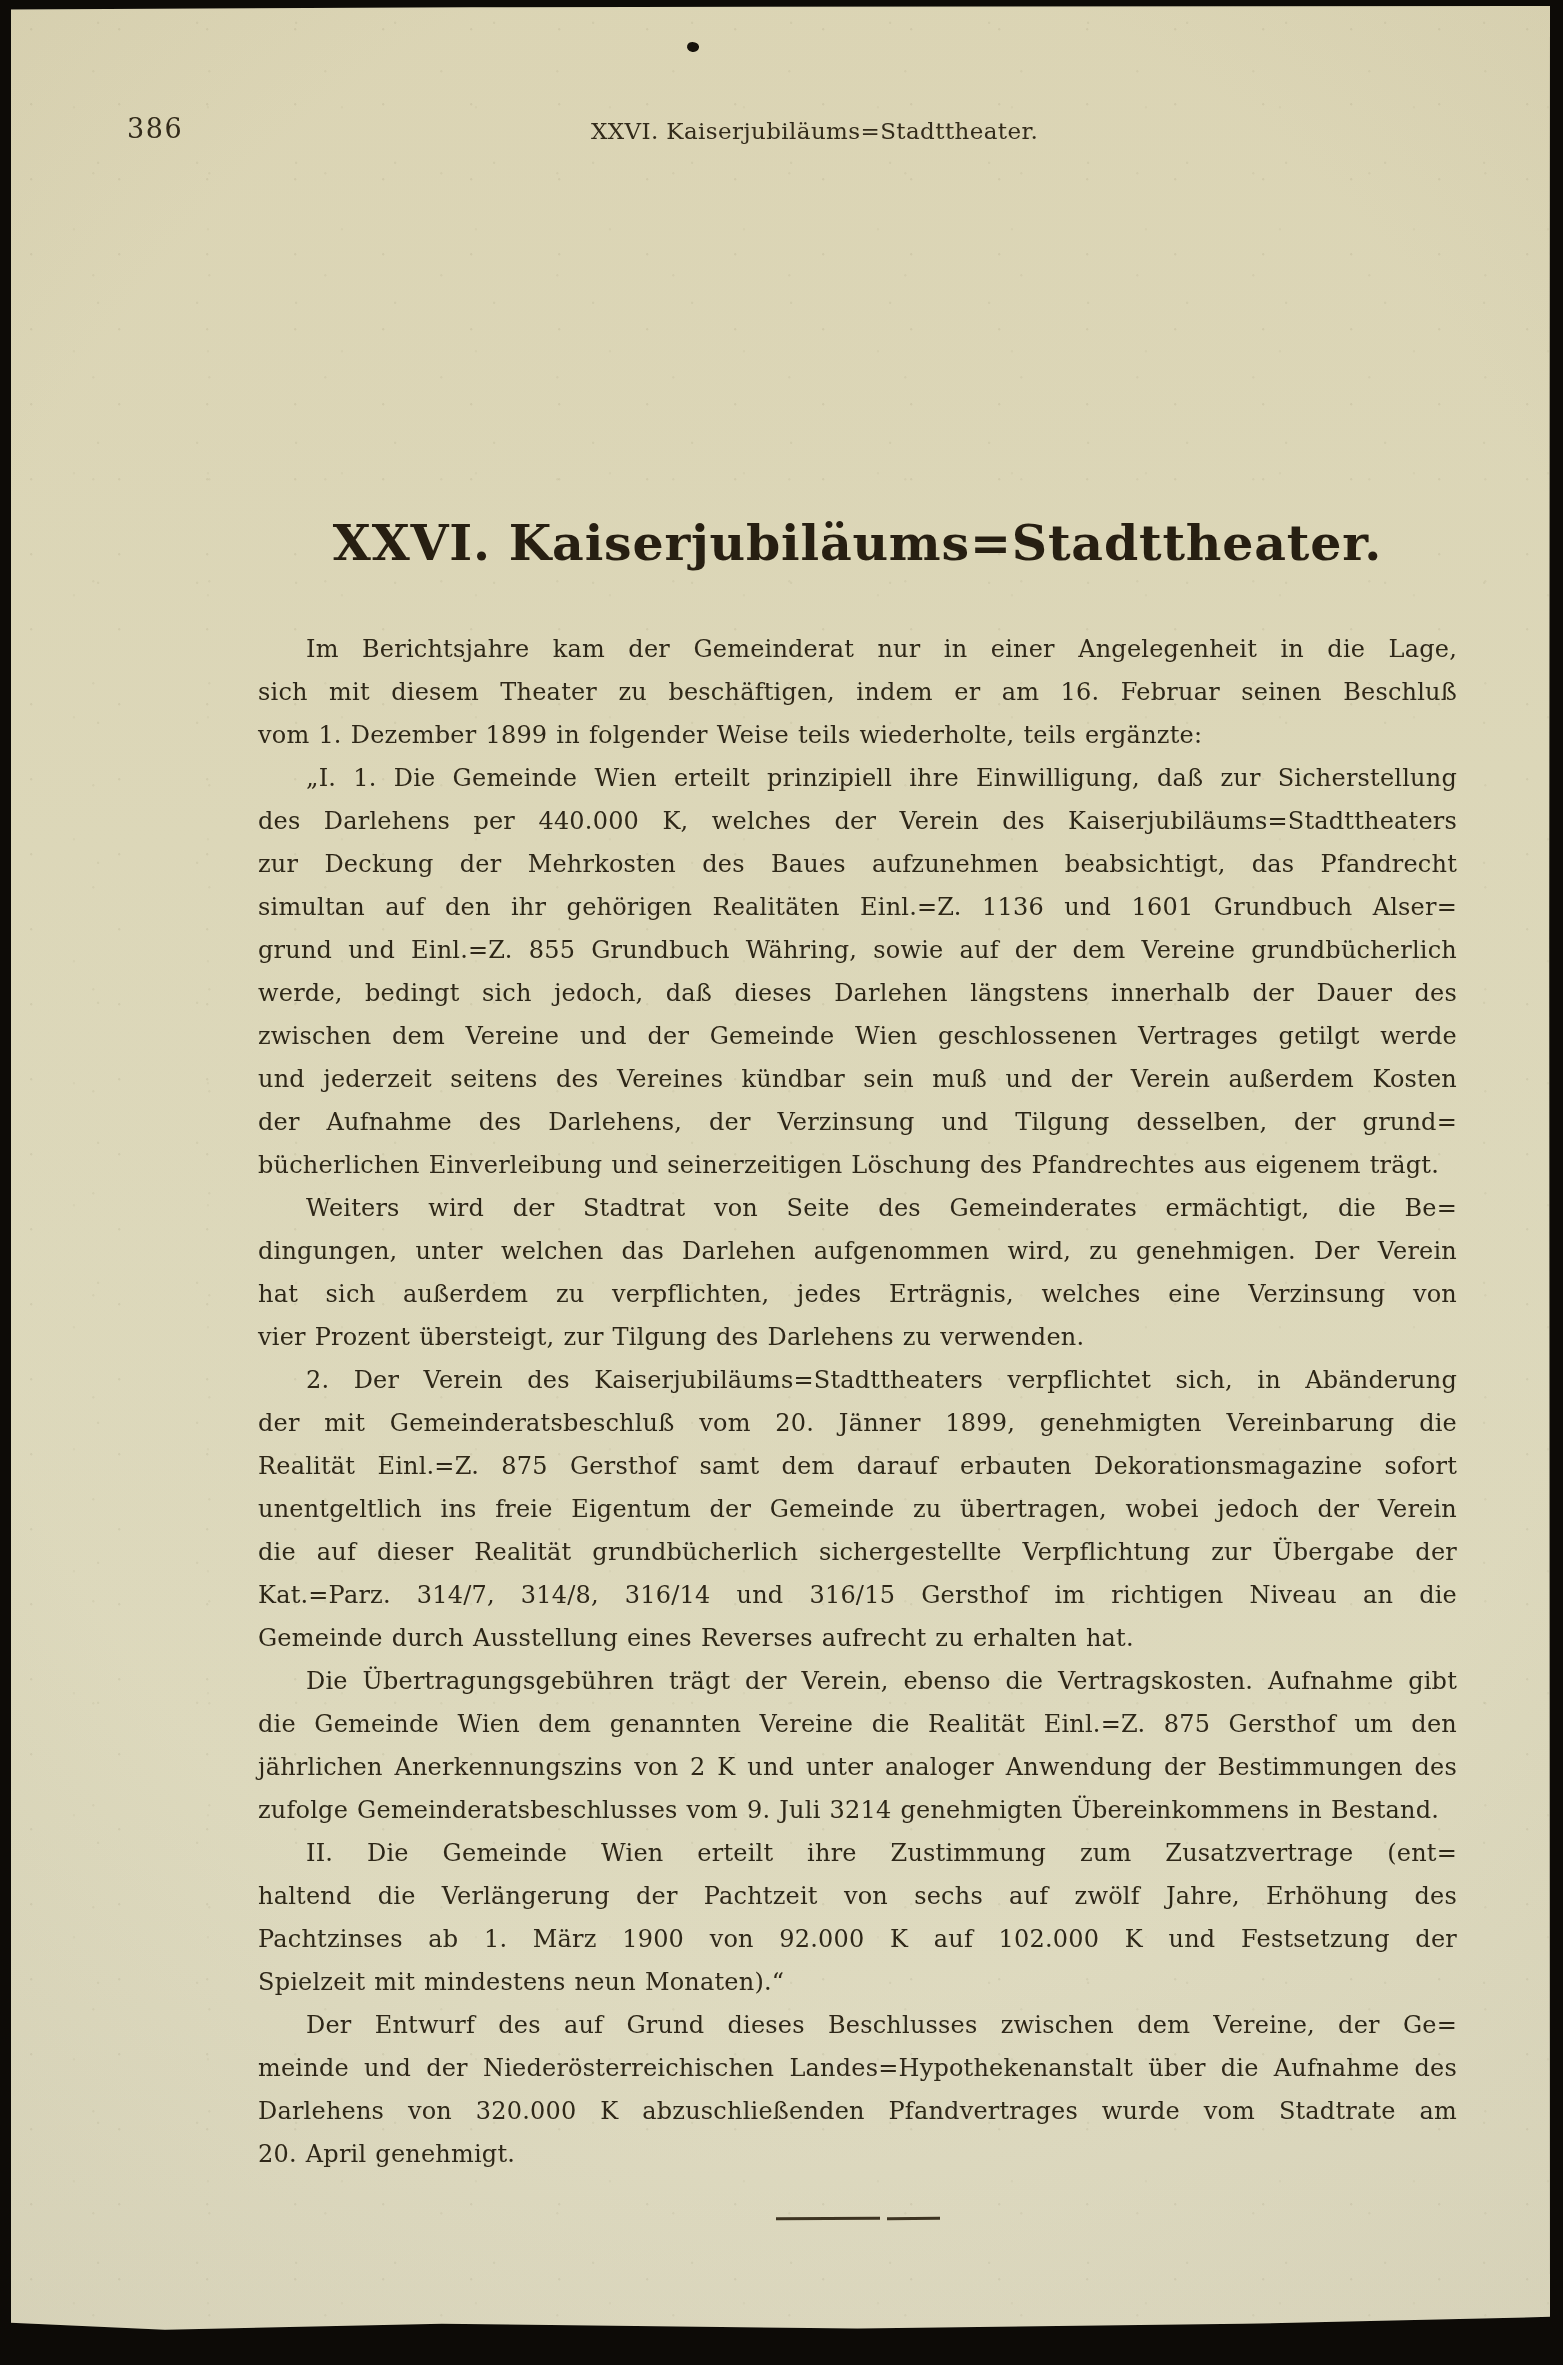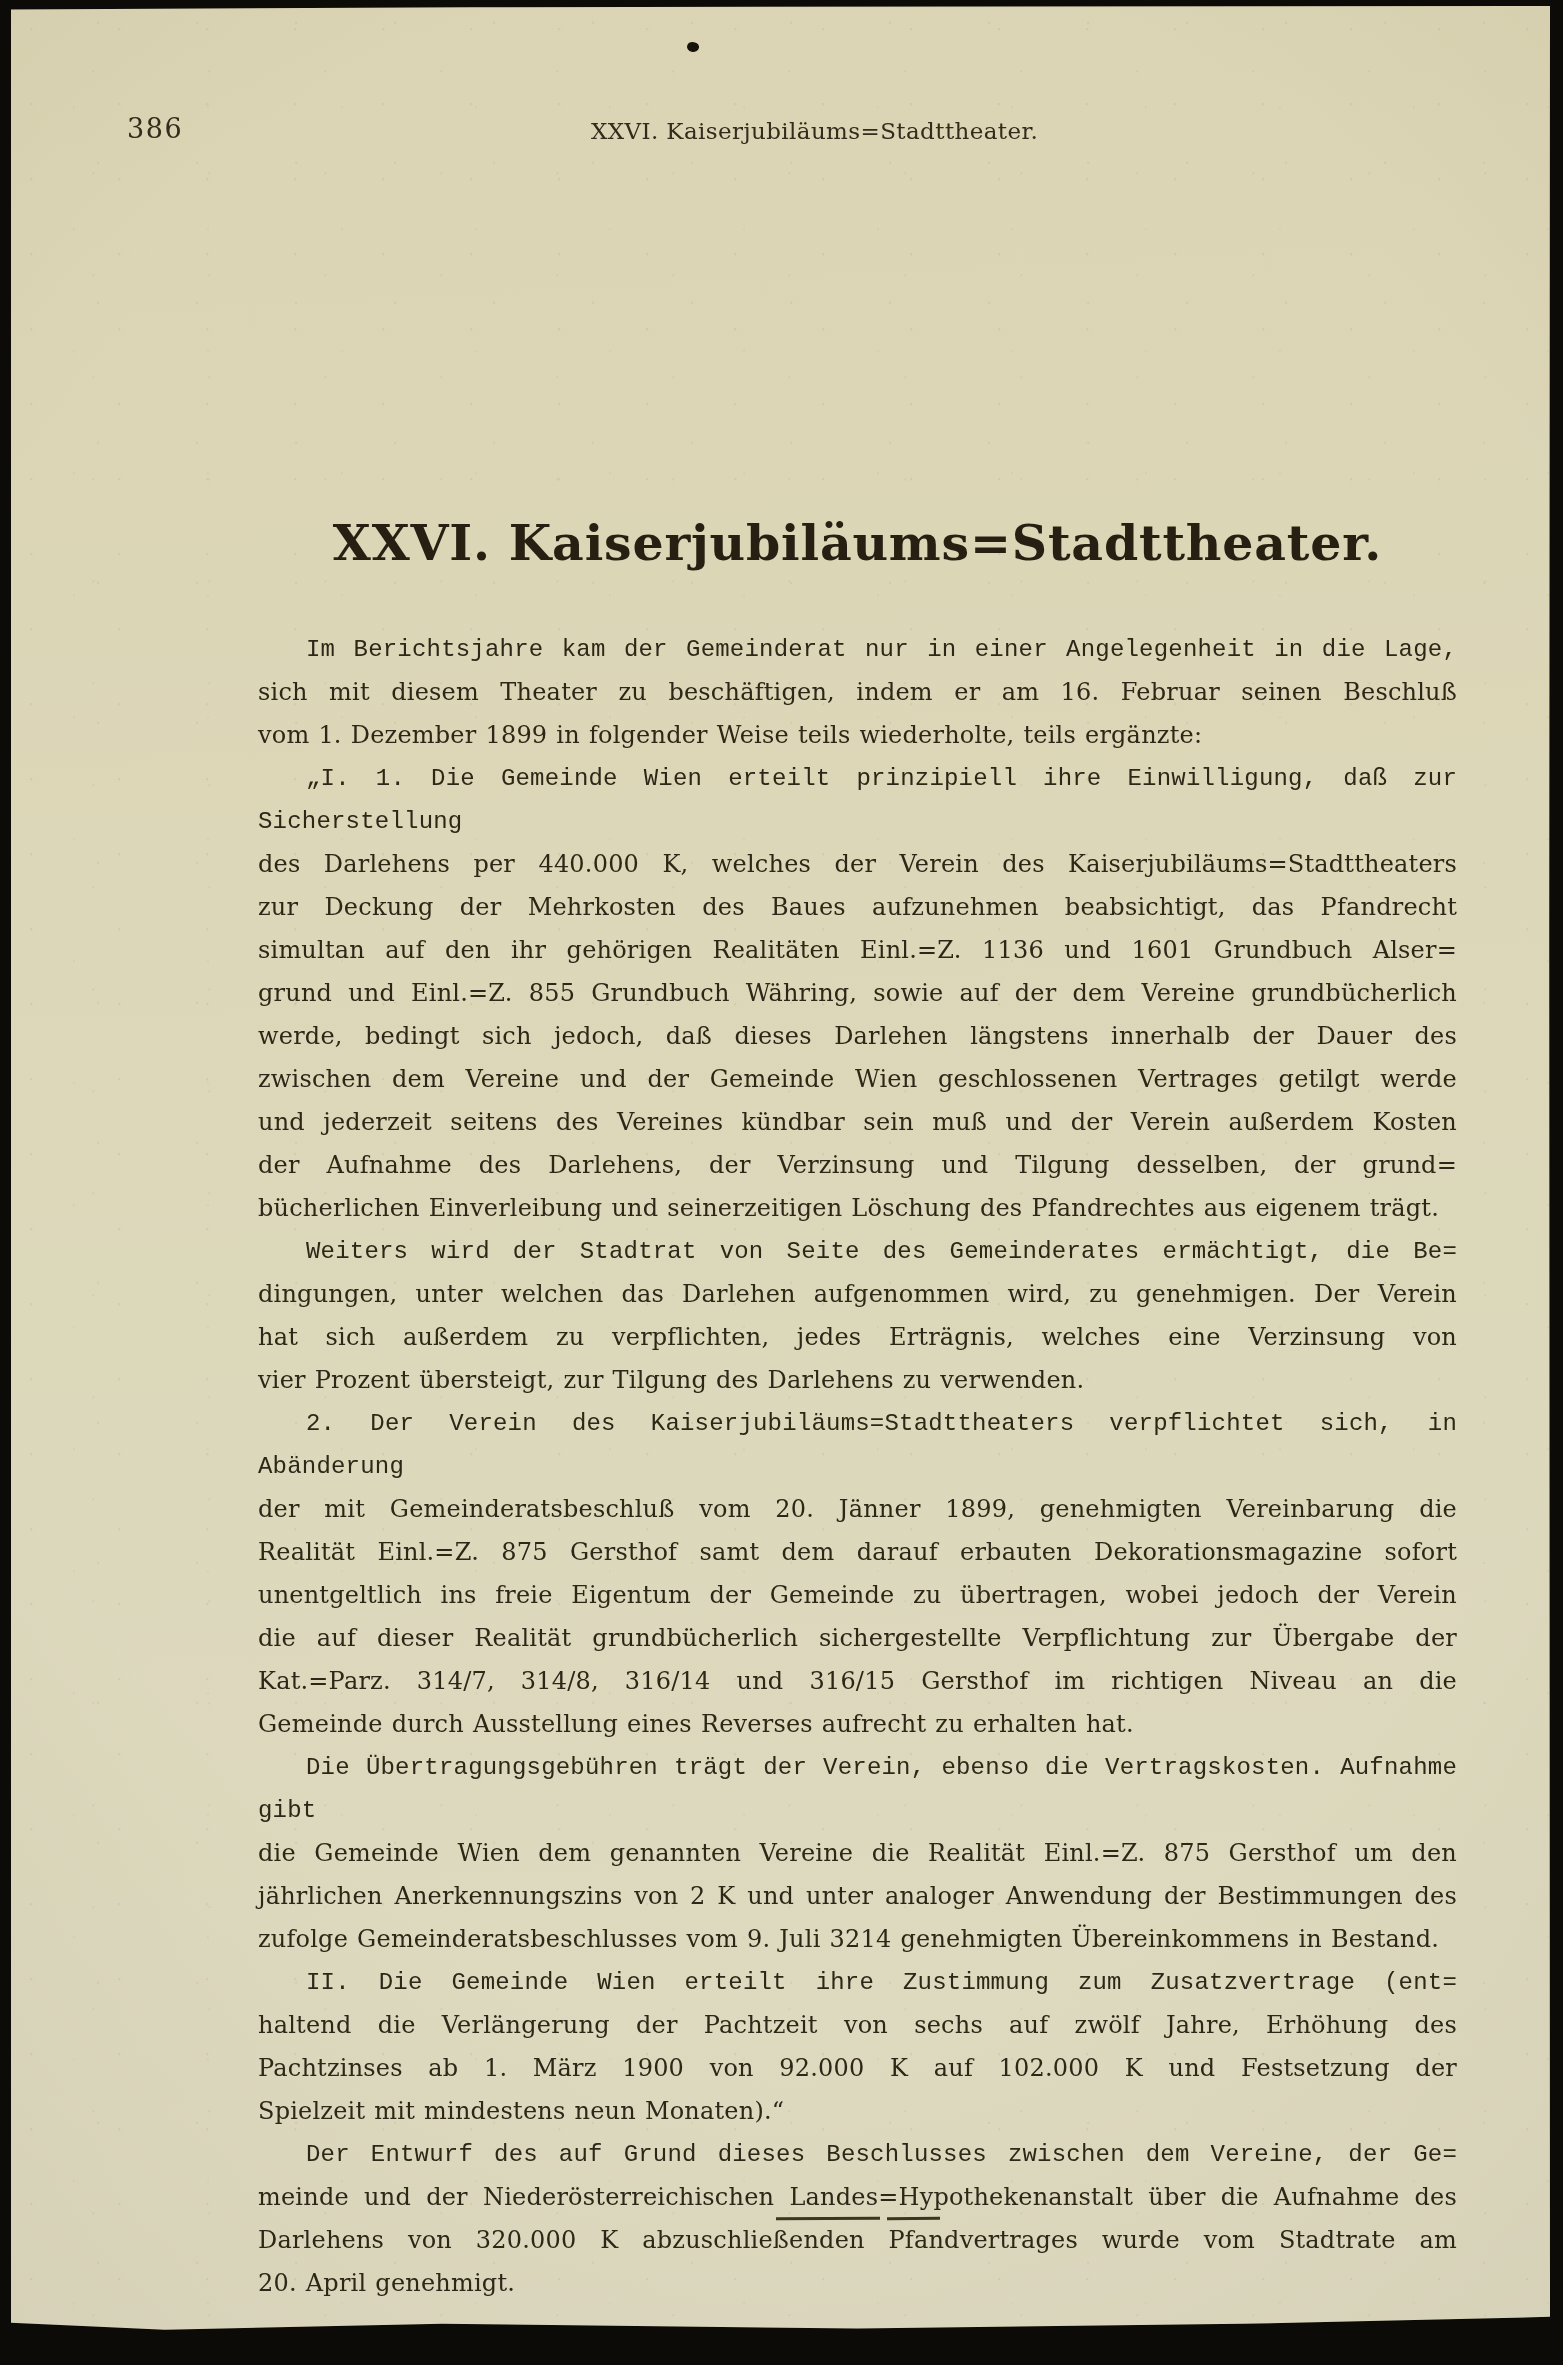--- a/index.html
+++ b/index.html
@@ -49,21 +49,21 @@
   .body-text{
     position:absolute;left:247px;top:622px;width:1199px;
     font-size:24px;line-height:43px;color:#2e2718;
     letter-spacing:0.2px;word-spacing:1.2px;
   }
   .para{margin:0;}
   .line{
     text-align:justify;
     text-align-last:justify;
   }
-  .lines div.line:first-of-type{text-indent:48px;font-family:Liberation Mono, monospace;}
+  .lines div.line:first-of-type{text-indent:48px;}
   .line.last{text-align:left;text-align-last:left;}
   .end-rule{
     position:absolute;left:247px;top:2204px;width:1199px;text-align:center;
   }
   .end-rule .seg{
     display:inline-block;height:3.1px;background:#3d3422;vertical-align:middle;
     transform:rotate(-0.3deg);
   }
   .end-rule .seg-a{width:104px;margin-right:7px;}
   .end-rule .seg-b{width:53px;}

